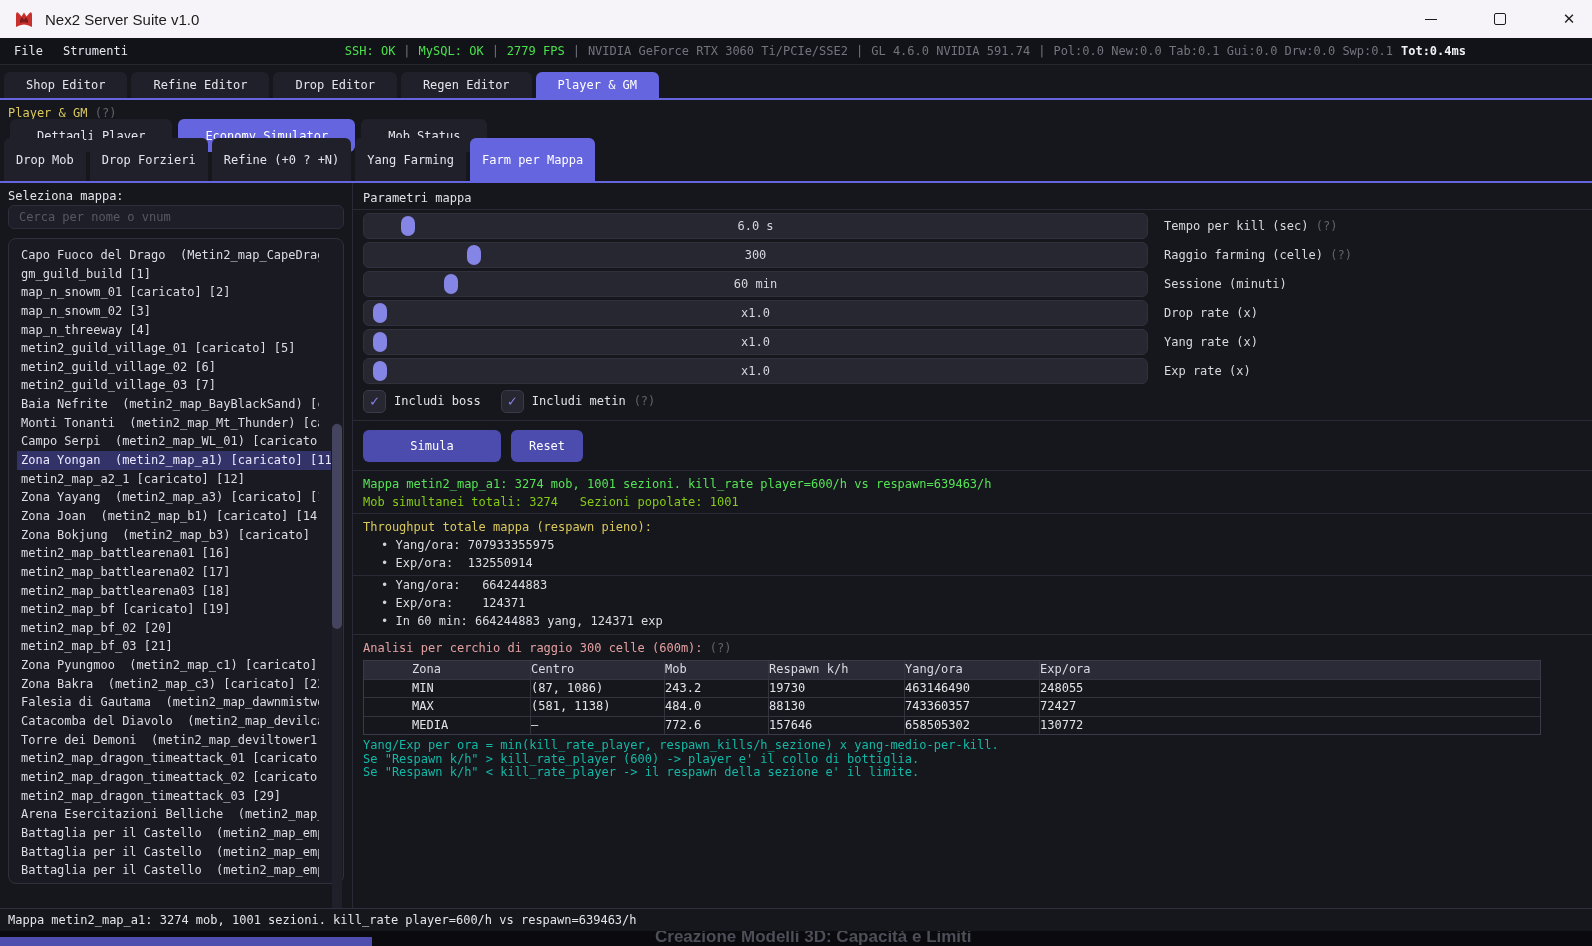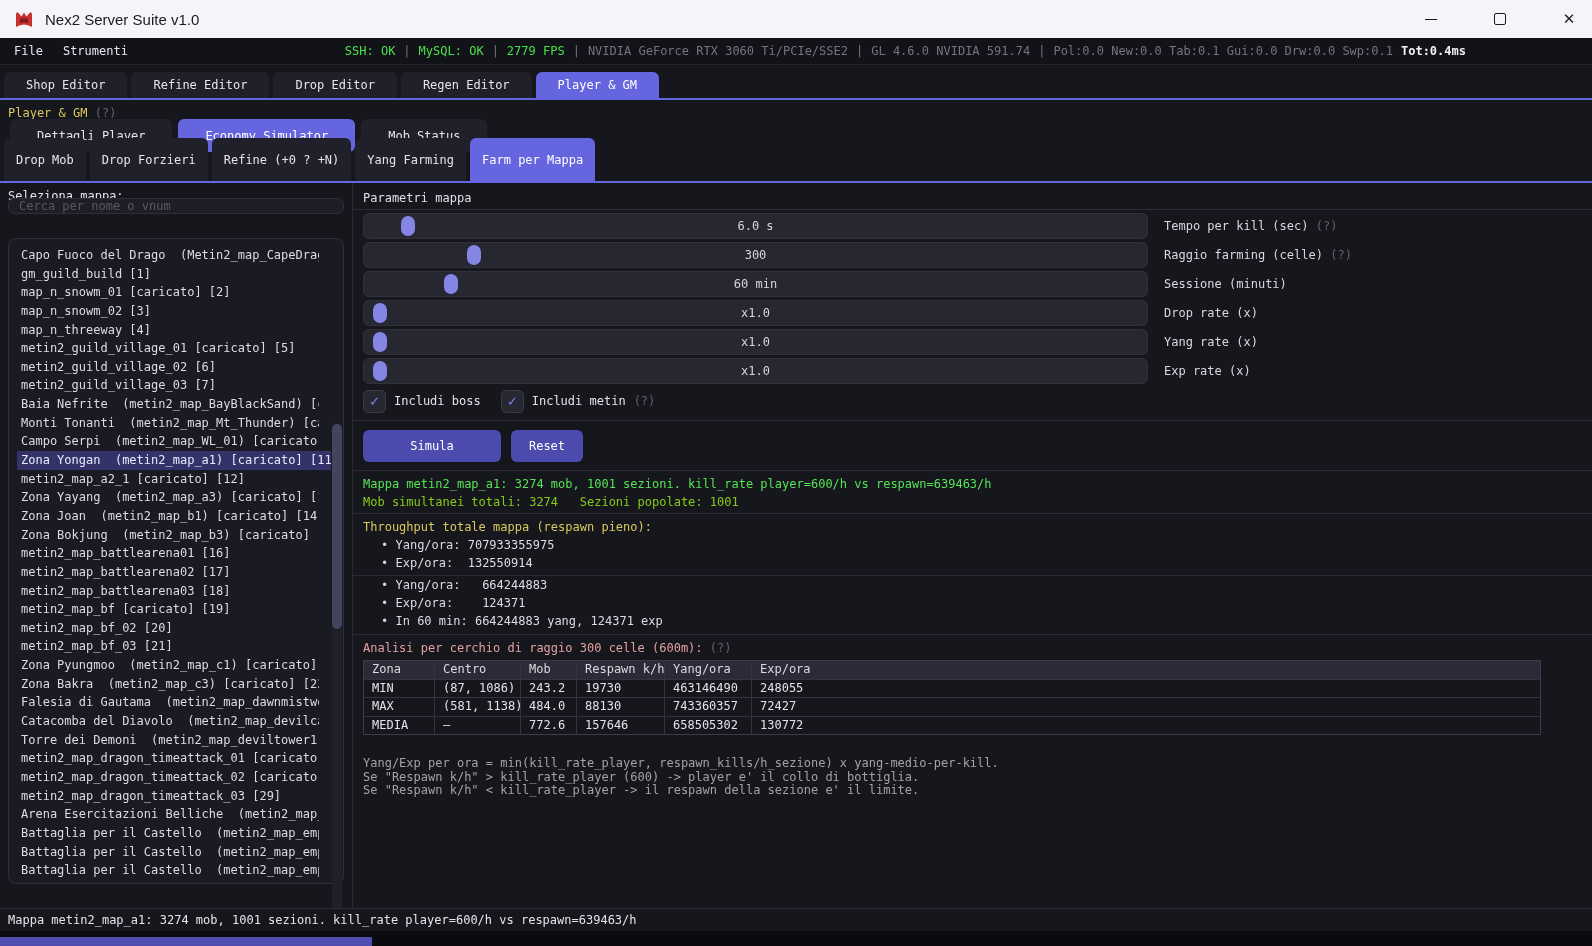--- a/index.html
+++ b/index.html
@@ -43,21 +43,21 @@
   .section-line{position:absolute;left:0;top:100px;right:0;height:26px;line-height:26px;padding-left:8px;}
   .yellow{color:#d9c95e;}
   .dimtext{color:#62626d;}
 
   
   .content{position:absolute;left:0;top:183px;right:0;height:725px;}
 
   
   .left-panel{position:absolute;left:0;top:0;width:352px;height:100%;border-right:1px solid #2a2a36;}
   .lp-title{position:absolute;left:8px;top:4px;height:18px;line-height:18px;color:#e4e4ec;}
-  .search-box{position:absolute;left:8px;top:15px;width:336px;height:16px;background:#1e1e28;border:1px solid #2e2e3a;border-radius:6px;box-sizing:border-box;}
+  .search-box{position:absolute;left:8px;top:22px;width:336px;height:24px;background:#1e1e28;border:1px solid #2e2e3a;border-radius:6px;box-sizing:border-box;}
   .search-box input{width:100%;height:100%;background:transparent;border:none;outline:none;color:#d8d8e0;
     font-family:"DejaVu Sans Mono",monospace;font-size:12px;padding:0 10px;box-sizing:border-box;}
   .search-box input::placeholder{color:#585862;}
   .map-list{position:absolute;left:8px;top:55px;width:336px;height:646px;background:#1a1a23;border:1px solid #30303c;
     border-radius:8px;box-sizing:border-box;overflow:hidden;padding:7px 24px 0 12px;}
   .map-item{height:18.65px;line-height:18.65px;white-space:pre;overflow:hidden;color:#dcdce4;}
   .map-item[data-selected="true"]{background:#33336a;color:#eaeaff;margin-left:-4px;padding-left:4px;margin-right:-12px;}
   .lp-scrollbar{position:absolute;right:2px;top:2px;width:10px;height:642px;background:#20202a;border-radius:5px;}
   .lp-thumb{position:absolute;left:0;top:1px;width:10px;height:205px;background:#44445e;border-radius:5px;}
 
@@ -93,30 +93,30 @@
   .head-blue{color:#8ab8dc;}
   .head-pink{color:#e3a0a0;}
   .bullet{height:18px;line-height:18px;white-space:pre;padding-left:18px;color:#dcdce4;}
   .bullet::before{content:"• ";color:#cfcfd8;}
   .sep-mid{margin-top:3px;}
 
   .an-table{margin-top:3px;width:1178px;border:1px solid #3a3a48;box-sizing:border-box;}
   .trow{display:flex;height:17.5px;line-height:17.5px;border-top:1px solid #34343f;white-space:pre;}
   .trow:first-child{border-top:none;}
   .thead{background:#2b2b37;color:#dadae2;}
-  .tcell{padding-left:8px;border-left:1px solid #34343f;overflow:hidden;box-sizing:border-box;}
+  .tcell{padding-left:0;border-left:1px solid #34343f;overflow:hidden;box-sizing:border-box;margin-left:48px;}
   .tcell:first-child{border-left:none;}
   .tcell:nth-child(1){width:70px;}
   .tcell:nth-child(2){width:86px;}
   .tcell:nth-child(3){width:56px;}
   .tcell:nth-child(4){width:88px;}
   .tcell:nth-child(5){width:87px;}
   .tcell:nth-child(6){flex:1;}
 
-  .footnotes{margin-top:22px;color:#a3a3a3;}
+  .footnotes{margin-top:4px;color:#14b8a6;}
   .footnote{height:13.5px;line-height:13.5px;white-space:pre;}
 
   
   .statusbar{position:absolute;left:0;top:908px;right:0;height:23px;background:#16161d;border-top:1px solid #30303c;
     line-height:22px;padding-left:8px;color:#e4e4ec;white-space:pre;box-sizing:border-box;}
 
   
   .behind{position:absolute;left:0;top:931px;right:0;height:15px;background:#0a0a0f;overflow:hidden;}
   .behind-accent{position:absolute;left:0;top:6px;width:372px;height:9px;background:#4f4eae;}
   .behind-title{position:absolute;left:655px;top:-4px;font-family:"Liberation Sans",sans-serif;font-weight:bold;font-size:17px;color:#4e4e58;}
@@ -359,13 +359,14 @@
         </div>
 
     </div>
   </div>
 
   <div class="statusbar">Mappa metin2_map_a1: 3274 mob, 1001 sezioni. kill_rate player=600/h vs respawn=639463/h</div>
 </div>
 
 <div class="behind">
   <div class="behind-accent"></div>
+  <div class="behind-title">Creazione Modelli 3D: Capacità e Limiti</div>
 </div>
 
 </body></html>

